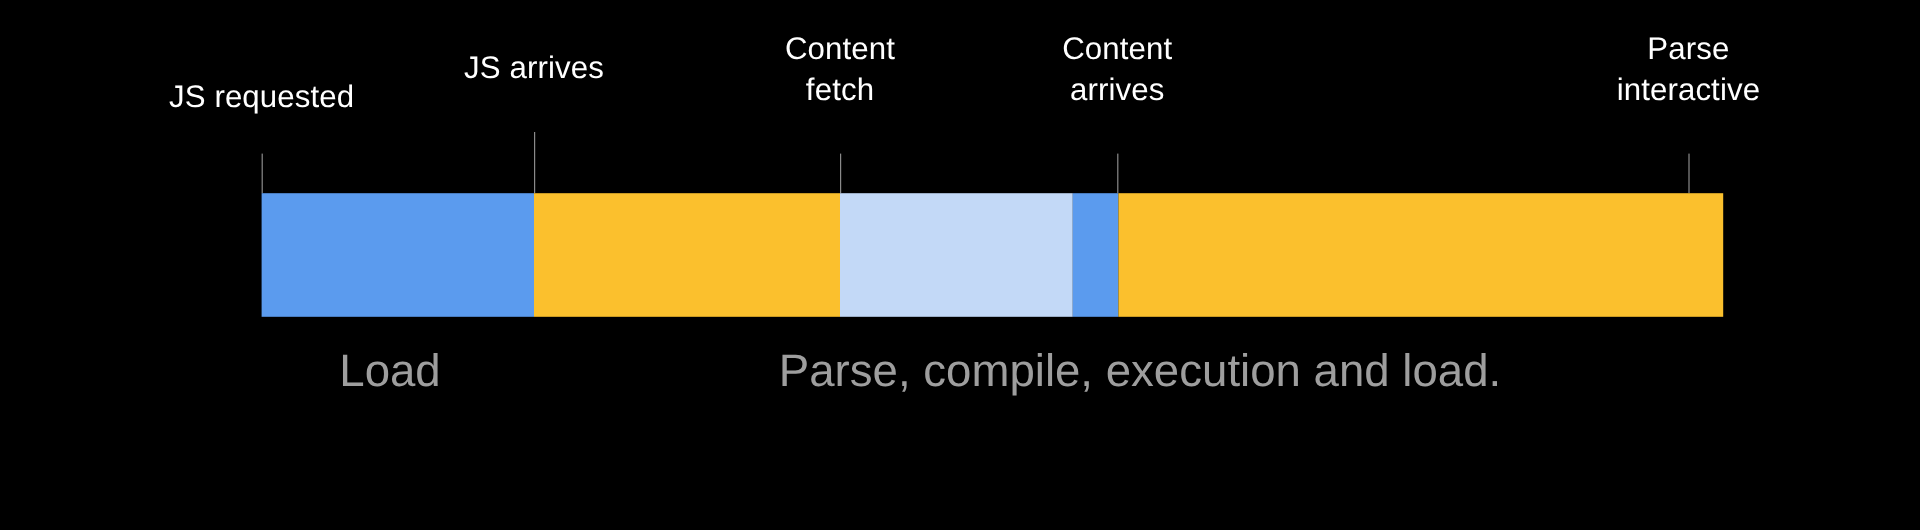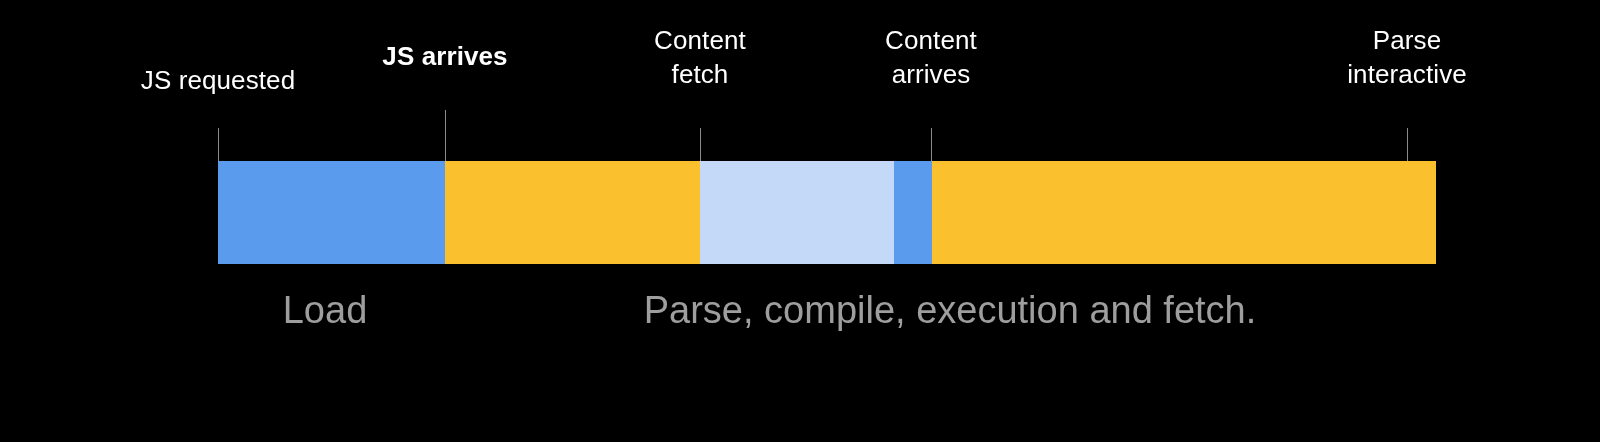--- a/index.html
+++ b/index.html
@@ -64,21 +64,21 @@
   }
 </style>
 </head>
 <body>
 
 <div id="canvas">
 
   <div class="marker" style="left:218px; bottom:311px;">
     <span class="marker-label">JS requested</span>
   </div>
-  <div class="marker" style="left:445px; bottom:335px;font-weight:bold;">
+  <div class="marker" style="left:445px; bottom:335px;">
     <span class="marker-label">JS arrives</span>
   </div>
   <div class="marker" style="left:700px; bottom:317px;">
     <span class="marker-label">Content
 fetch</span>
   </div>
   <div class="marker" style="left:931px; bottom:317px;">
     <span class="marker-label">Content
 arrives</span>
   </div>
@@ -95,15 +95,15 @@
 
   <div id="timeline-bar">
     <div class="segment" style="width:227px; background:#5b9bee;"></div>
     <div class="segment" style="width:255px; background:#fbc02d;"></div>
     <div class="segment" style="width:194px; background:#c3d9f7;"></div>
     <div class="segment" style="width:38px;  background:#5b9bee;"></div>
     <div class="segment" style="width:504px; background:#fbc02d;"></div>
   </div>
 
   <div class="phase-caption" style="left:325px; top:288px;">Load</div>
-  <div class="phase-caption" style="left:950px; top:288px;">Parse, compile, execution and fetch.</div>
+  <div class="phase-caption" style="left:950px; top:288px;">Parse, compile, execution and load.</div>
 
 </div>
 
 </body></html>

